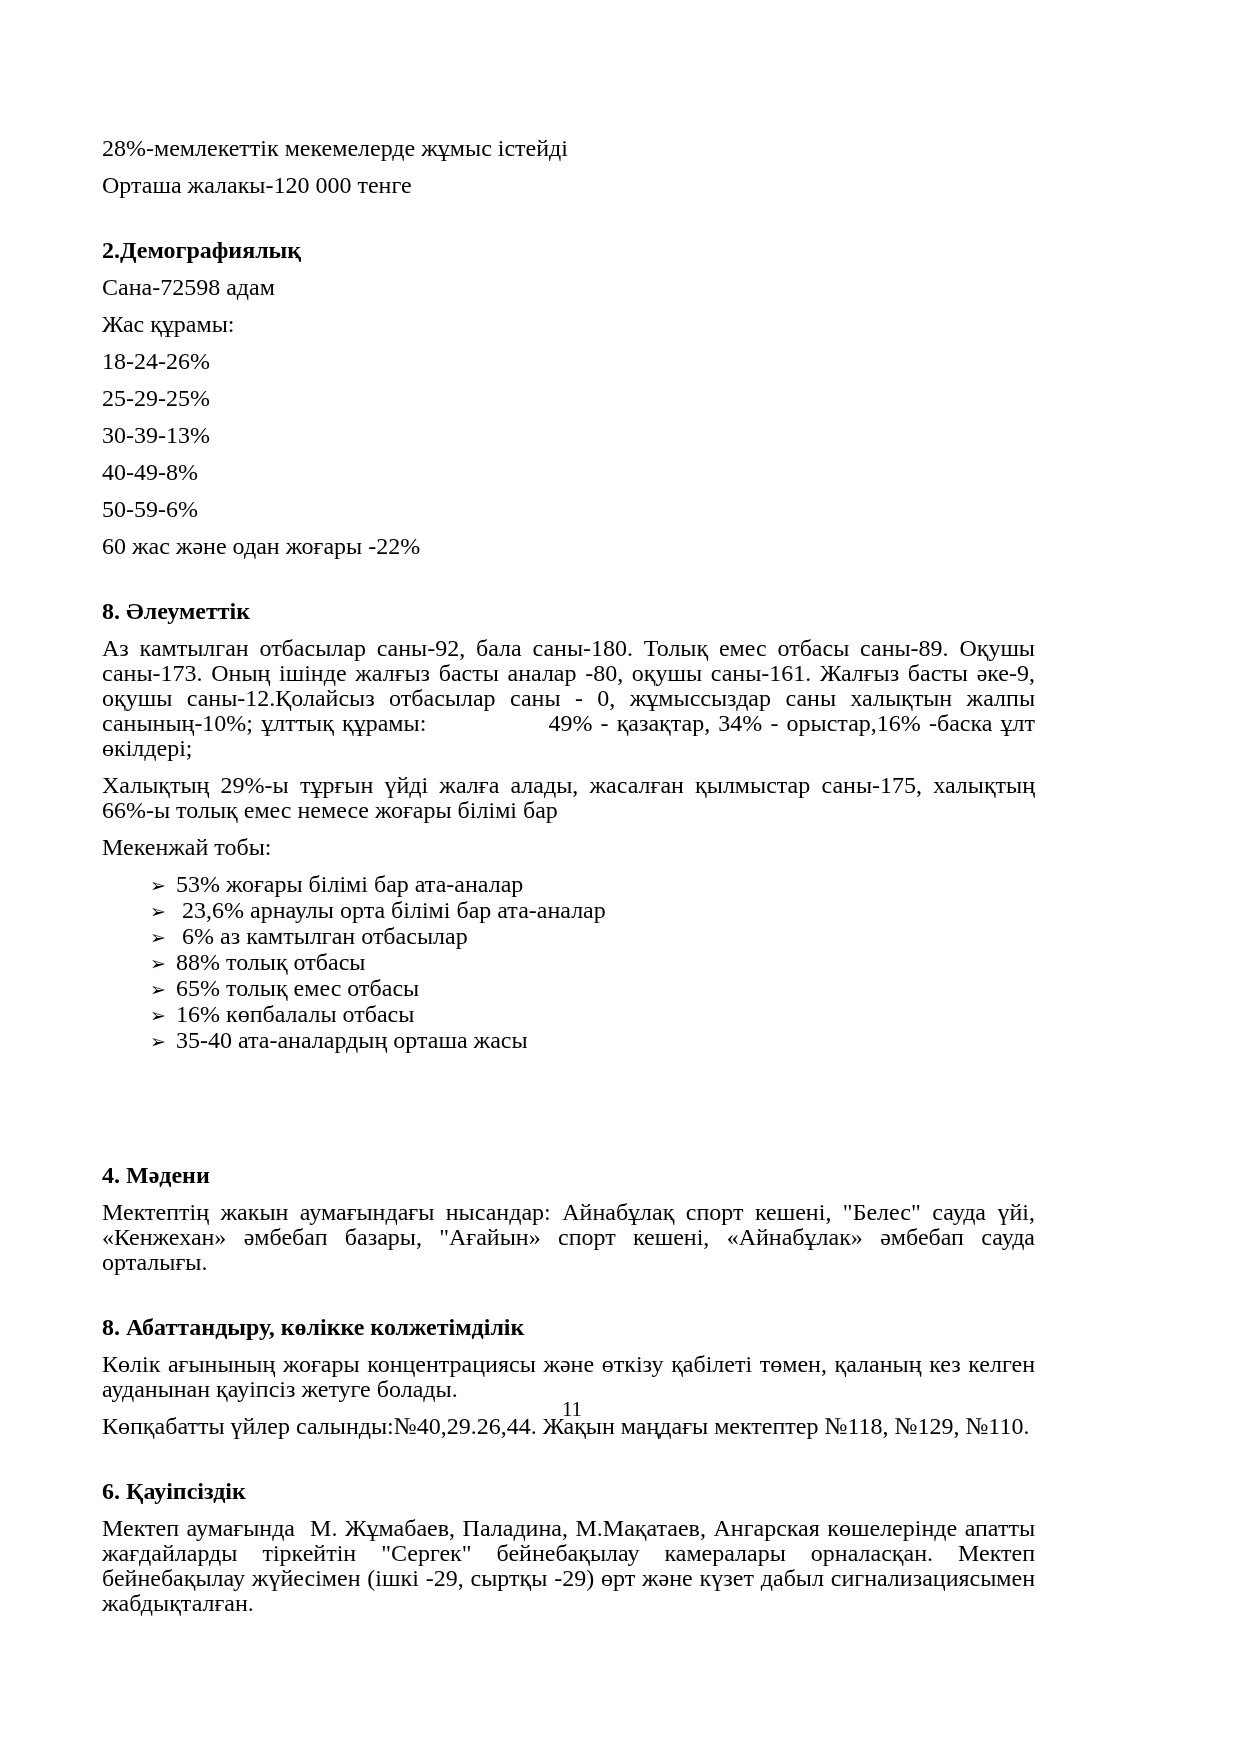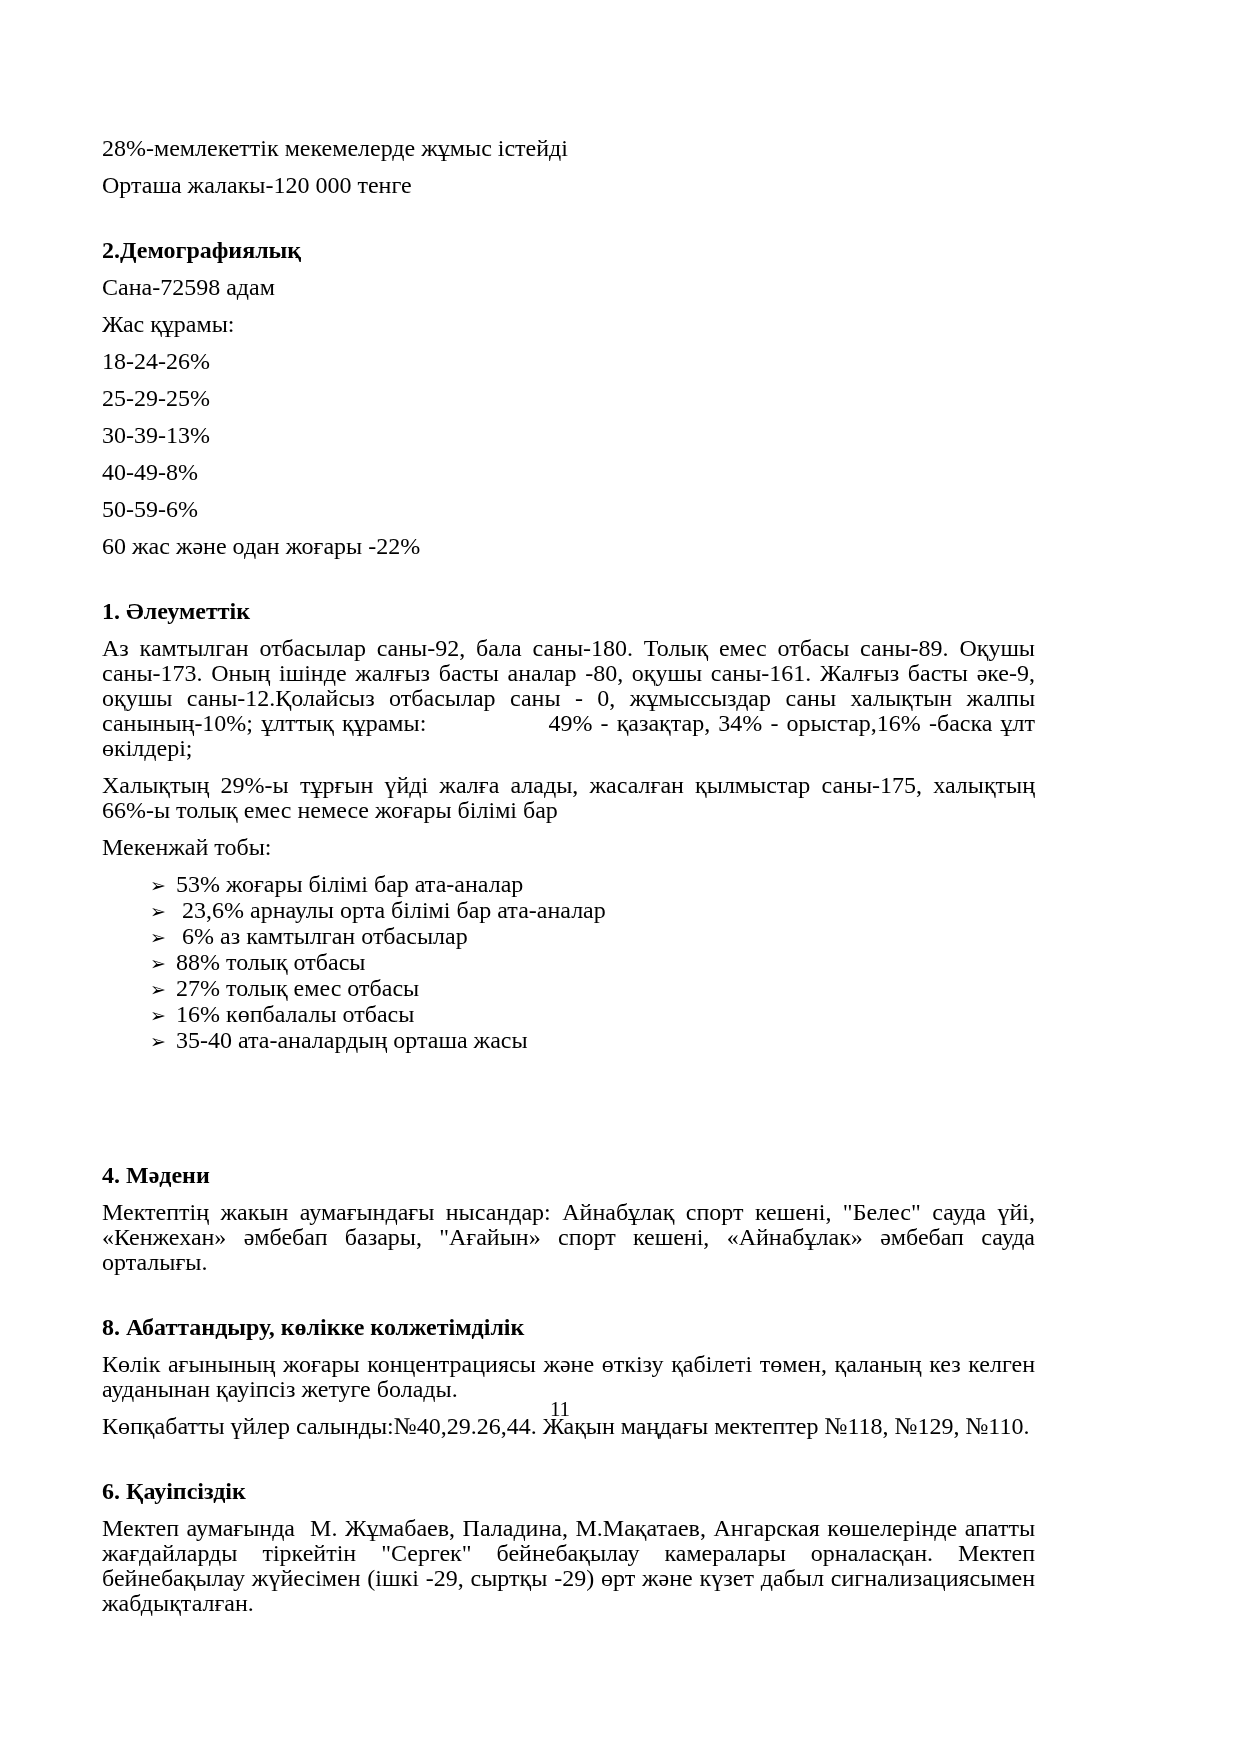--- a/index.html
+++ b/index.html
@@ -33,21 +33,21 @@
   }
   .bli .marker {
     display: inline-block;
     width: 26px;
     font-family: "DejaVu Sans", sans-serif;
     font-size: 19px;
   }
   .spacer { height: 45px; }
   .footer {
     position: absolute;
-    left: 4px;
+    left: 16px;
     top: 1398px;
     width: 1112px;
     text-align: center;
     font-size: 21px;
     line-height: 22px;
   }
 </style>
 </head>
 <body>
 
@@ -58,31 +58,31 @@
     <div class="para">Орташа жалакы-120 000 тенге</div>
     <div class="para heading">2.Демографиялық</div>
     <div class="para">Сана-72598 адам</div>
     <div class="para">Жас құрамы:</div>
     <div class="para">18-24-26%</div>
     <div class="para">25-29-25%</div>
     <div class="para">30-39-13%</div>
     <div class="para">40-49-8%</div>
     <div class="para">50-59-6%</div>
     <div class="para">60 жас және одан жоғары -22%</div>
-    <div class="para heading">1. Әлеуметтік</div>
+    <div class="para heading">8. Әлеуметтік</div>
     <div class="para just">Аз камтылган отбасылар саны-92, бала саны-180. Толық емес отбасы саны-89. Оқушы саны-173. Оның ішінде жалғыз басты аналар -80, оқушы саны-161. Жалғыз басты әке-9, оқушы саны-12.Қолайсыз отбасылар саны - 0, жұмыссыздар саны халықтын жалпы санының-10%; ұлттық құрамы:&nbsp;&nbsp;&nbsp;&nbsp;&nbsp;&nbsp;&nbsp;&nbsp;&nbsp;&nbsp;&nbsp;&nbsp;&nbsp;&nbsp; 49% - қазақтар, 34% - орыстар,16% -баска ұлт өкілдері;</div>
     <div class="para just">Халықтың 29%-ы тұрғын үйді жалға алады, жасалған қылмыстар саны-175, халықтың 66%-ы толық емес немесе жоғары білімі бар</div>
     <div class="para">Мекенжай тобы:</div>
 
     <div class="blist">
       <div class="bli"><span class="marker">➢</span><span>53% жоғары білімі бар ата-аналар</span></div>
       <div class="bli"><span class="marker">➢</span><span>&nbsp;23,6% арнаулы орта білімі бар ата-аналар</span></div>
       <div class="bli"><span class="marker">➢</span><span>&nbsp;6% аз камтылган отбасылар</span></div>
       <div class="bli"><span class="marker">➢</span><span>88% толық отбасы</span></div>
-      <div class="bli"><span class="marker">➢</span><span>27% толық емес отбасы</span></div>
+      <div class="bli"><span class="marker">➢</span><span>65% толық емес отбасы</span></div>
       <div class="bli"><span class="marker">➢</span><span>16% көпбалалы отбасы</span></div>
       <div class="bli"><span class="marker">➢</span><span>35-40 ата-аналардың орташа жасы</span></div>
     </div>
 
     <div class="spacer"></div>
 
     <div class="para heading">4. Мәдени</div>
     <div class="para just">Мектептің жакын аумағындағы нысандар: Айнабұлақ спорт кешені, "Белес" сауда үйі, «Кенжехан» әмбебап базары, "Ағайын» спорт кешені, «Айнабұлак» әмбебап сауда орталығы.</div>
     <div class="para heading">8. Абаттандыру, көлікке колжетімділік</div>
     <div class="para just">Көлік ағынының жоғары концентрациясы және өткізу қабілеті төмен, қаланың кез келген ауданынан қауіпсіз жетуге болады.</div>

